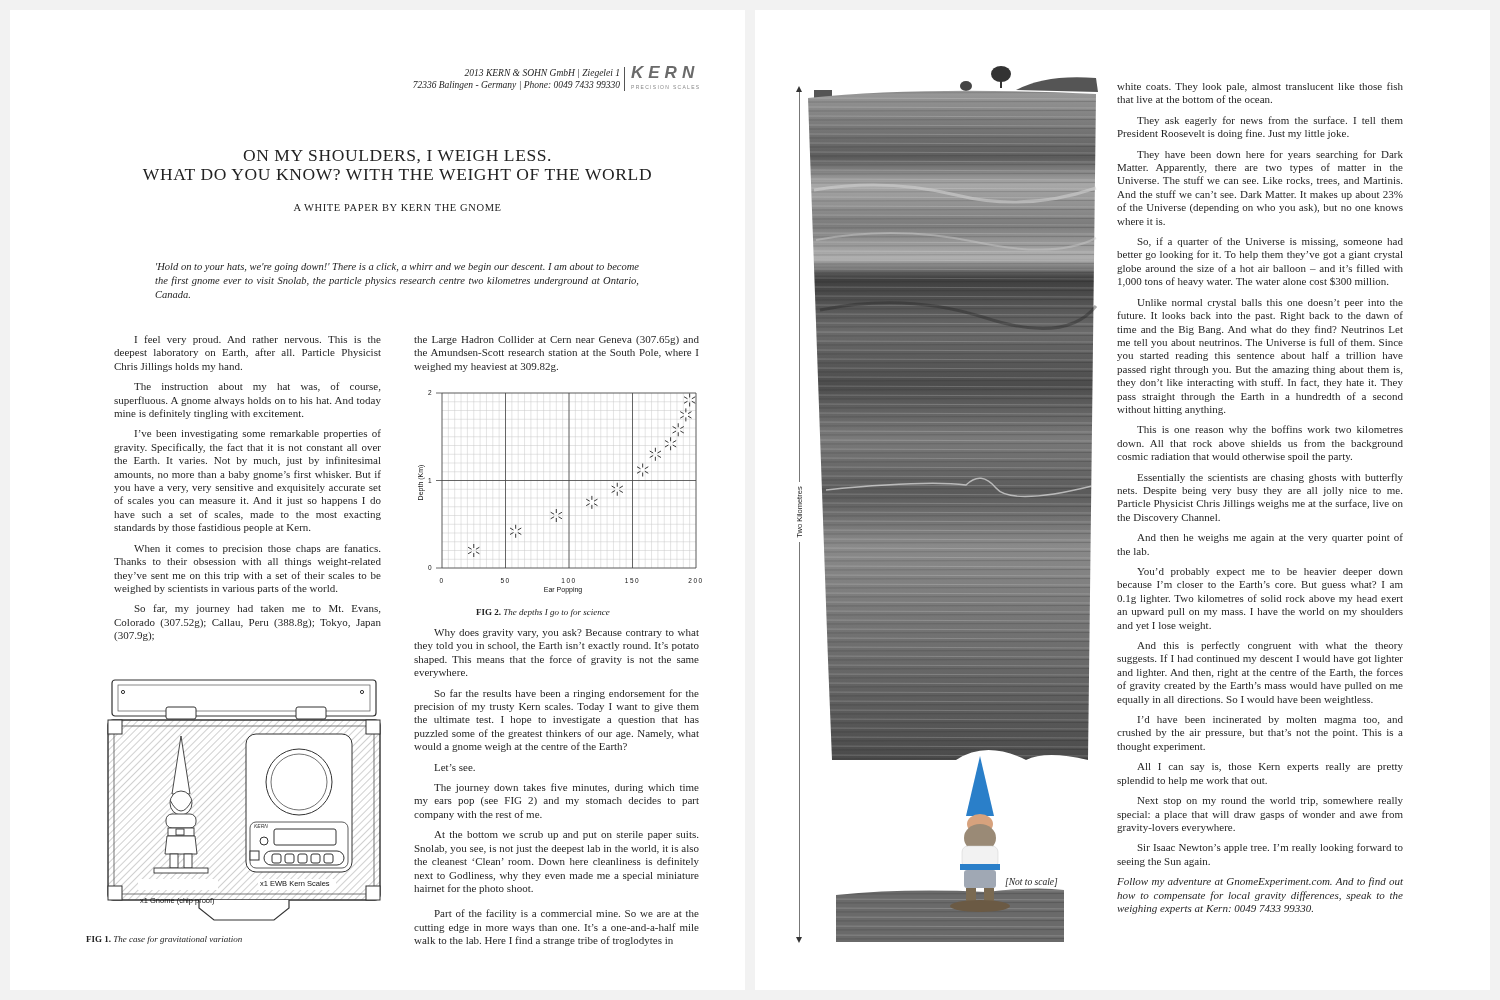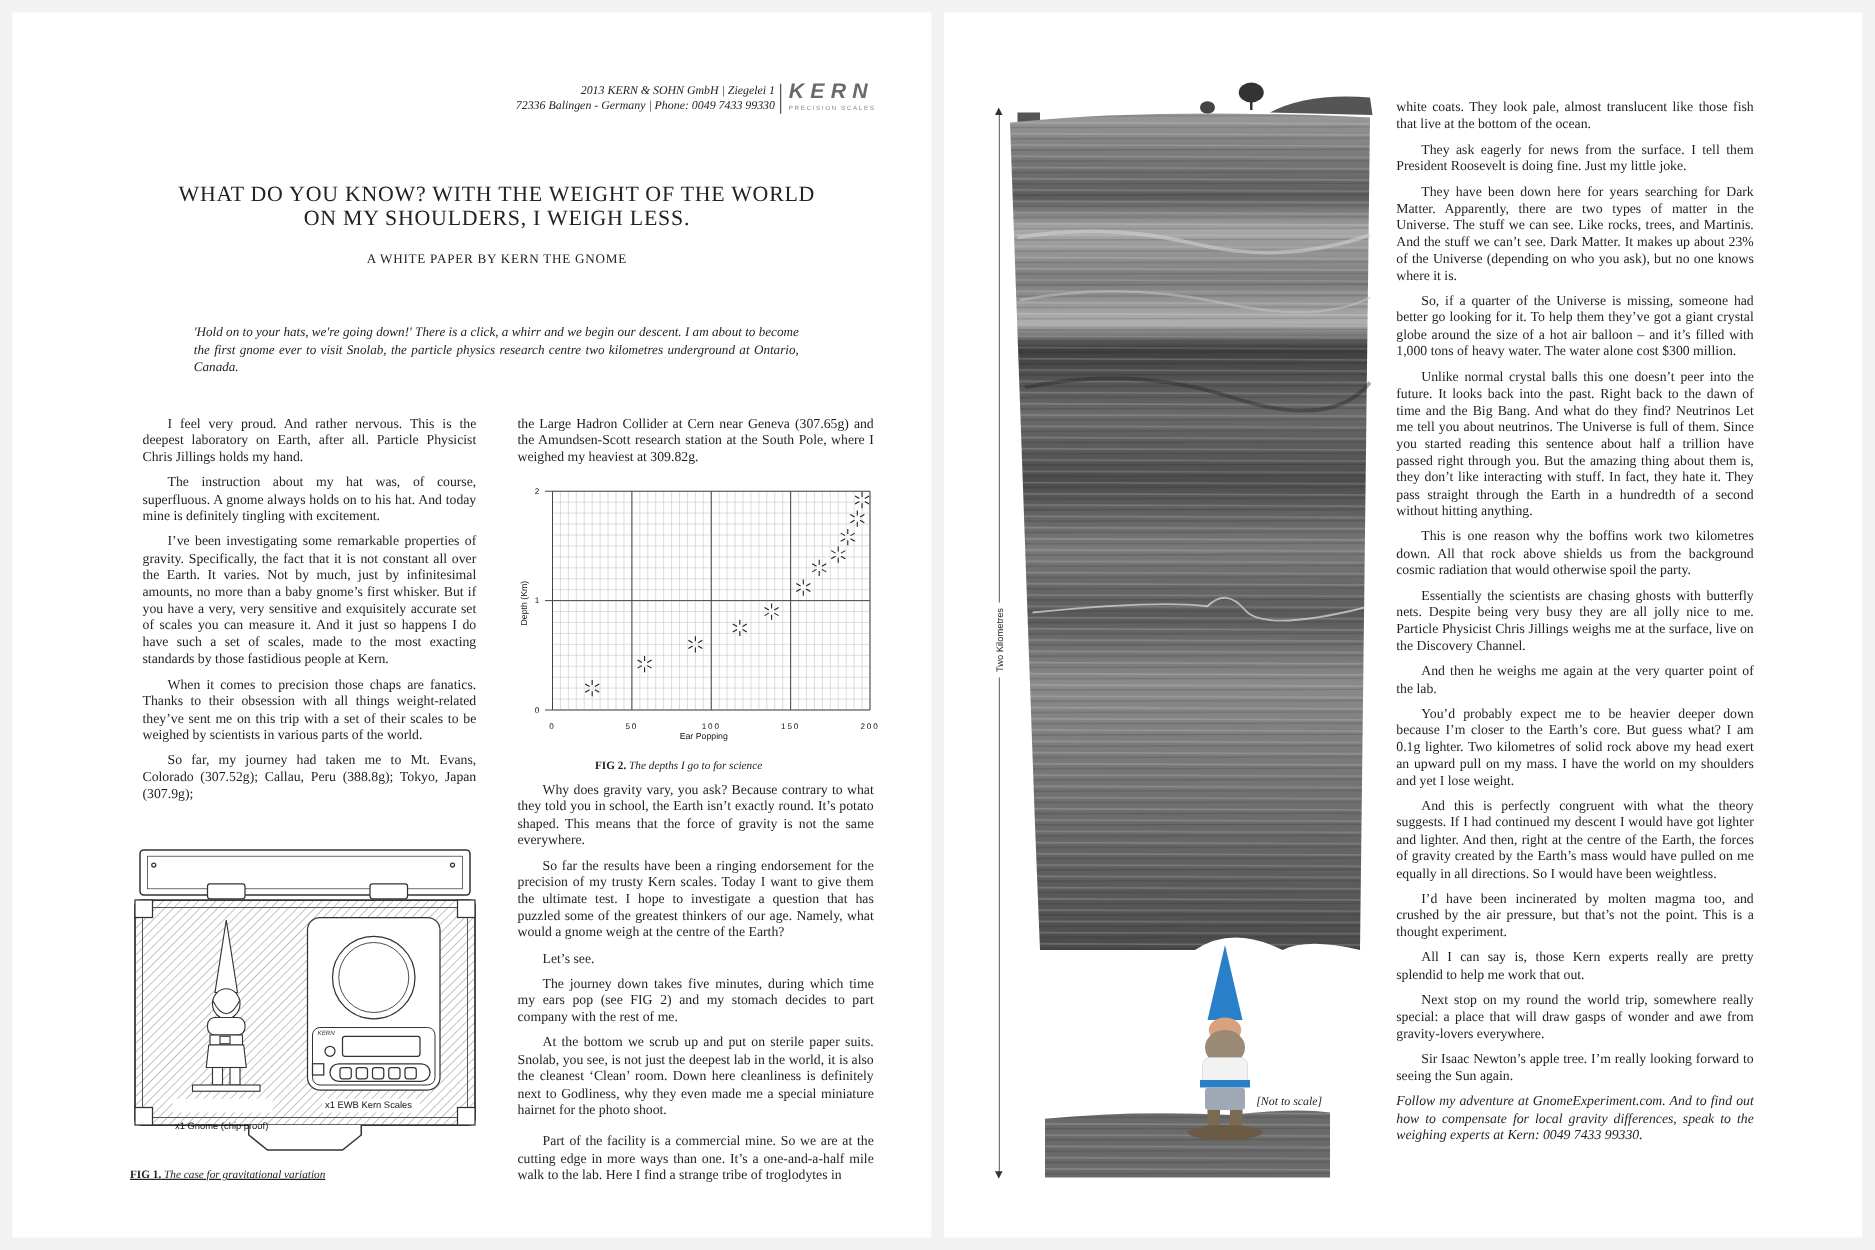--- a/index.html
+++ b/index.html
@@ -48,22 +48,22 @@
   <div>2013 KERN &amp; SOHN GmbH | Ziegelei 1</div>
   <div>72336 Balingen - Germany | Phone: 0049 7433 99330</div>
 </div>
 <div class="header-divider"></div>
 <div class="logo">
   <div class="logo-word">KERN</div>
   <div class="logo-sub">PRECISION SCALES</div>
 </div>
 
 <div class="title">
+  <div>ON MY SHOULDERS, I WEIGH LESS.</div>
   <div>WHAT DO YOU KNOW? WITH THE WEIGHT OF THE WORLD</div>
-  <div>ON MY SHOULDERS, I WEIGH LESS.</div>
 </div>
 <div class="subtitle">A WHITE PAPER BY KERN THE GNOME</div>
 <div class="intro">'Hold on to your hats, we're going down!' There is a click, a whirr and we begin our descent. I am about to become the first gnome ever to visit Snolab, the particle physics research centre two kilometres underground at Ontario, Canada.</div>
 
 <div class="col col1">
   <p>I feel very proud. And rather nervous. This is the deepest laboratory on Earth, after all. Particle Physicist Chris Jillings holds my hand.</p>
   <p>The instruction about my hat was, of course, superfluous. A gnome always holds on to his hat. And today mine is definitely tingling with excitement.</p>
   <p>I’ve been investigating some remarkable properties of gravity. Specifically, the fact that it is not constant all over the Earth. It varies. Not by much, just by infinitesimal amounts, no more than a baby gnome’s first whisker. But if you have a very, very sensitive and exquisitely accurate set of scales you can measure it. And it just so happens I do have such a set of scales, made to the most exacting standards by those fastidious people at Kern.</p>
   <p>When it comes to precision those chaps are fanatics. Thanks to their obsession with all things weight-related they’ve sent me on this trip with a set of their scales to be weighed by scientists in various parts of the world.</p>
   <p>So far, my journey had taken me to Mt. Evans, Colorado (307.52g); Callau, Peru (388.8g); Tokyo, Japan (307.9g);</p>
@@ -123,21 +123,21 @@
       <rect x="220" y="178" width="9" height="9" rx="2"></rect>
     </g>
     <text x="150" y="152" font-size="5" font-family="Liberation Sans, sans-serif" font-style="italic" fill="#333">KERN</text>
 
     <rect x="34" y="203" width="80" height="11" fill="#fff" stroke="none"></rect>
     <rect x="154" y="203" width="78" height="11" fill="#fff" stroke="none"></rect>
   </svg>
   <div class="abs" style="left:36px;top:220px;font-family:'Liberation Sans',sans-serif;font-size:7.5px;color:#111;">x1 Gnome (chip proof)</div>
   <div class="abs" style="left:156px;top:203px;font-family:'Liberation Sans',sans-serif;font-size:7.5px;color:#111;">x1 EWB Kern Scales</div>
 </div>
-<div class="fig-caption" style="left:104px;top:934px;text-decoration:underline;">
+<div class="fig-caption" style="left:86px;top:934px;">
   <b>FIG 1.</b>
   <i>The case for gravitational variation</i>
 </div>
 
 <div class="col col2">
   <p class="noindent">the Large Hadron Collider at Cern near Geneva (307.65g) and the Amundsen-Scott research station at the South Pole, where I weighed my heaviest at 309.82g.</p>
 </div>
 
 <div class="abs" style="left:408px;top:384px;width:300px;height:215px;">
   <svg id="chart" width="300" height="215" viewBox="0 0 300 215">

